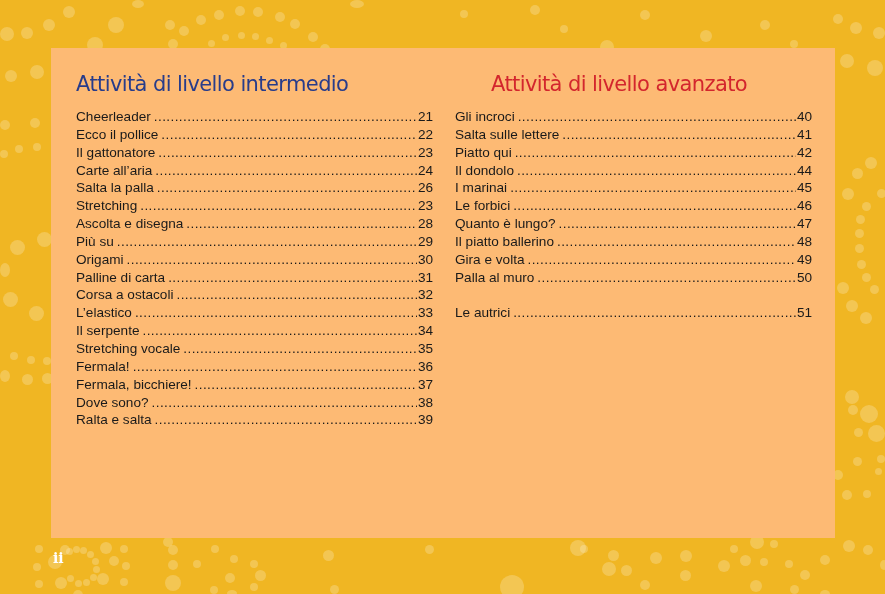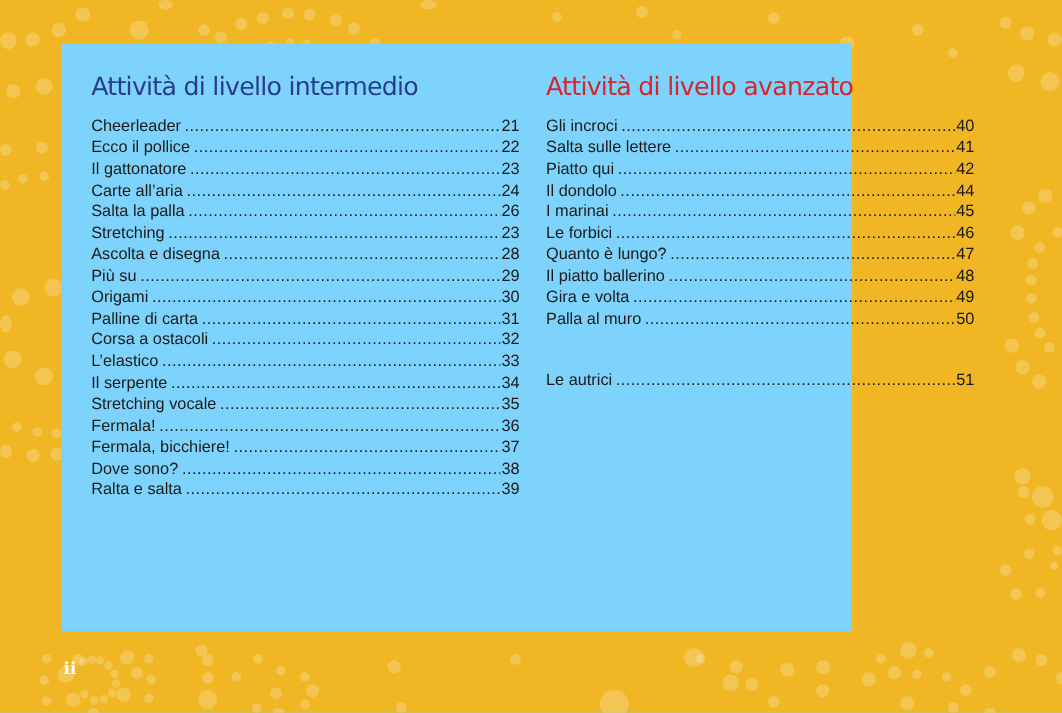--- a/index.html
+++ b/index.html
@@ -4,39 +4,39 @@
 <style>
   html, body { margin: 0; padding: 0; }
   body {
     width: 885px; height: 594px; overflow: hidden; position: relative;
     background: #F0B623;
     font-family: "Liberation Sans", sans-serif;
   }
   .dots { position: absolute; inset: 0; pointer-events: none; }
   .dot { position: absolute; border-radius: 50%; background: rgba(255,255,255,0.22); }
   .panel {
-    position: absolute; left: 51px; top: 36px; width: 659px; height: 490px;
-    background: #7dd3fc;
+    position: absolute; left: 51px; top: 48px; width: 784px; height: 490px;
+    background: #fdba74;
   }
   .col { position: absolute; top: 0; }
   .col-left { left: 25px; width: 357px; }
   .col-right { left: 404px; width: 357px; }
   .heading {
     margin: 0; position: absolute; top: 24px; left: 0;
     font-family: "DejaVu Sans", sans-serif; font-weight: normal;
     font-size: 21px; letter-spacing: -0.6px; white-space: nowrap;
   }
   .heading.blue { color: #283C8A; }
-  .heading.red { color: #D3262D; }
+  .heading.red { color: #D3262D; margin-left: 36px; }
   .toc { position: absolute; top: 60px; left: 0; width: 100%; margin: 0; padding: 0; list-style: none; }
   .toc li {
     display: flex; align-items: baseline; height: 17.85px; line-height: 17.85px;
     font-size: 13.6px; color: #1a1a1a;
   }
-  .toc li.gap { margin-top: 34px; }
+  .toc li.gap { margin-top: 18px; }
   .toc .title { white-space: nowrap; flex: none; }
   .toc .leader {
     flex: 1 1 auto; overflow: hidden; white-space: nowrap; margin: 0 1px 0 3px;
     color: #1a1a1a; font-size: 13.6px; letter-spacing: 0.4px;
   }
   .toc .leader::after {
     content: "..................................................................................................................................................";
   }
   .toc .page { flex: none; text-align: right; }
   .page-number {

